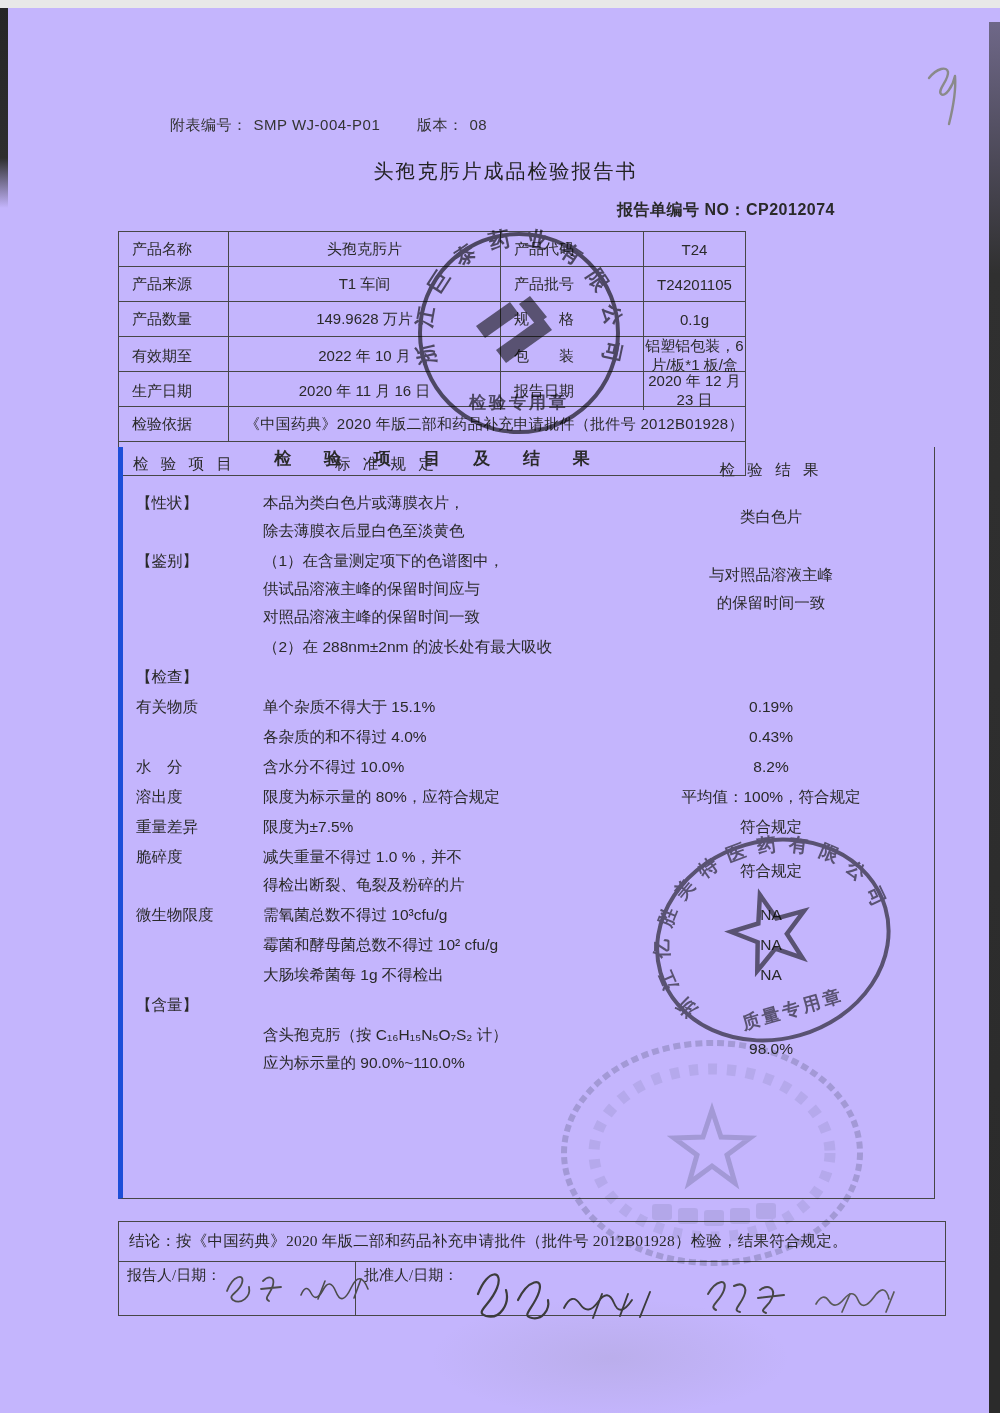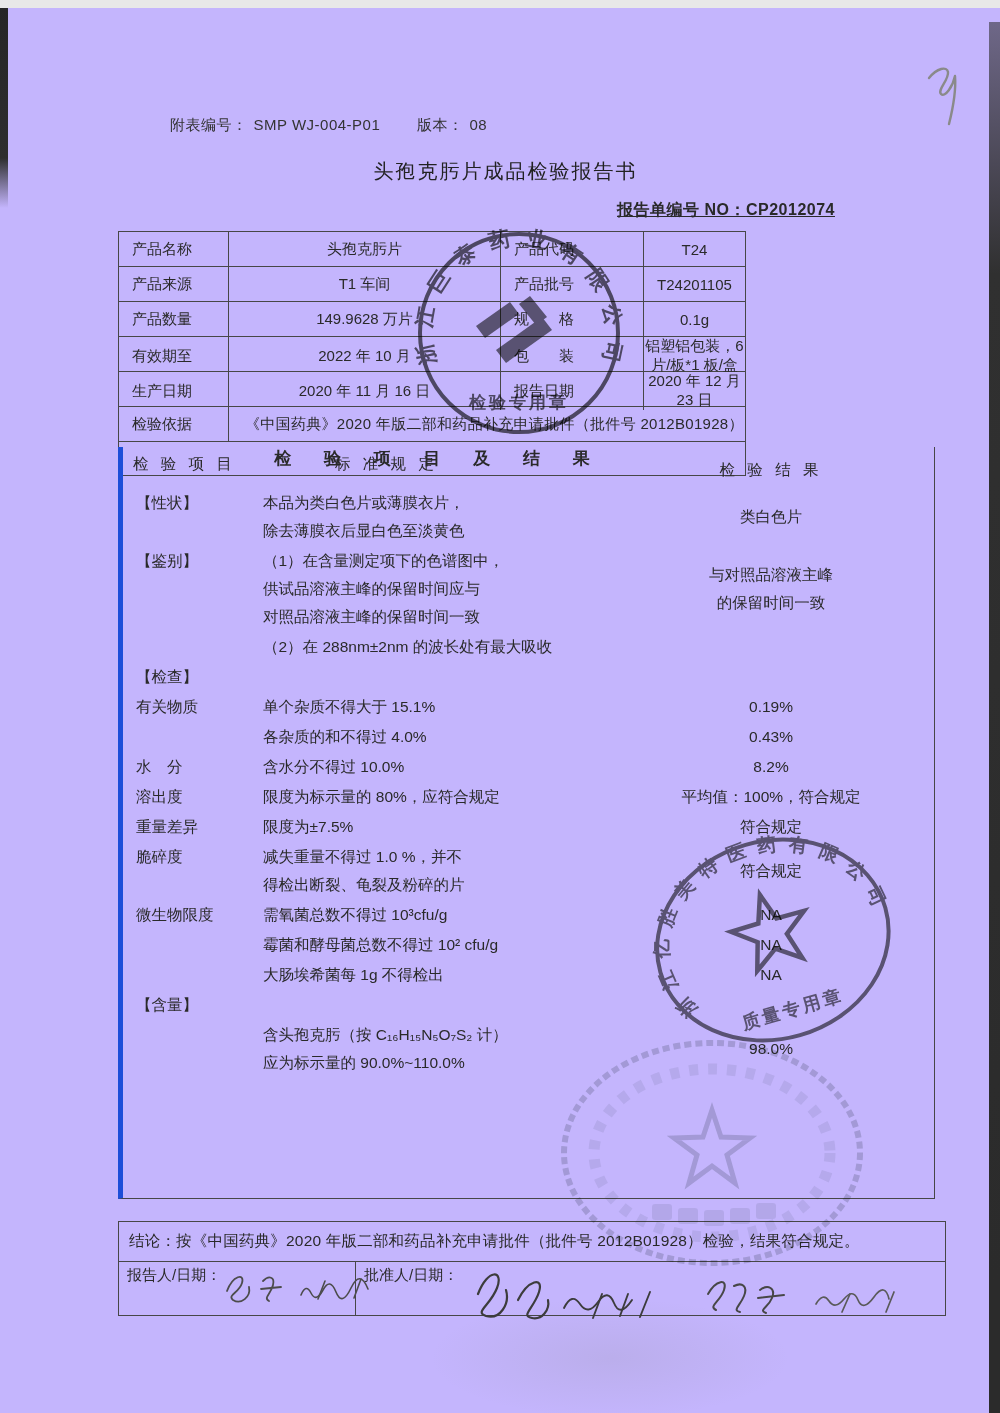--- a/index.html
+++ b/index.html
@@ -15,21 +15,21 @@
   .edge-right{position:absolute;right:0;top:14px;width:11px;height:1399px;
     background:linear-gradient(rgba(40,40,40,.55),#303030 18%,#2b2b2b 90%);}
   .smudge{position:absolute;left:430px;top:1290px;width:360px;height:120px;
     background:radial-gradient(closest-side,rgba(130,130,130,.14),rgba(130,130,130,0));}
 
   
   .meta-line{position:absolute;left:170px;top:108px;font-size:15px;letter-spacing:.5px;color:#333;}
   .meta-line span{margin-right:6px;}
   .doc-title{position:absolute;left:118px;top:150px;width:775px;text-align:center;
     font-size:20px;font-weight:400;letter-spacing:2px;color:#222;}
-  .report-no{position:absolute;left:617px;top:192px;font-size:16px;font-weight:700;letter-spacing:.5px;text-decoration:underline;}
+  .report-no{position:absolute;left:617px;top:192px;font-size:16px;font-weight:700;letter-spacing:.5px;}
 
   
   .info-table{position:absolute;left:118px;top:223px;width:628px;border:1px solid #474747;box-sizing:border-box;}
   .info-row{display:grid;grid-template-columns:110px 272px 143px 1fr;height:34px;border-bottom:1px solid #474747;}
   .info-row > div{border-right:1px solid #474747;display:flex;align-items:center;font-size:15px;box-sizing:border-box;}
   .info-row > div:last-child{border-right:none;}
   .cell-label{padding-left:13px;}
   .cell-value{justify-content:center;text-align:center;}
   .basis-row{display:grid;grid-template-columns:110px 1fr;height:34px;border-bottom:1px solid #474747;}
   .basis-row > div{display:flex;align-items:center;font-size:15px;box-sizing:border-box;}
@@ -48,21 +48,21 @@
   .res-heads .h-res{flex:1;text-align:center;letter-spacing:4px;padding-top:6px;}
   .res-item{display:flex;margin-bottom:2px;}
   .col-item{width:140px;padding-left:13px;box-sizing:border-box;font-size:15.5px;line-height:28px;white-space:pre;}
   .col-std{width:345px;box-sizing:border-box;font-size:15.5px;}
   .col-std .res-line{line-height:28px;}
   .col-res{flex:1;display:flex;flex-direction:column;justify-content:center;align-items:center;
     text-align:center;font-size:15.5px;}
   .col-res .res-line{line-height:28px;}
 
   
-  .bottom-table{position:absolute;left:118px;top:1213px;width:828px;border:1px solid #474747;box-sizing:border-box;}
+  .bottom-table{position:absolute;left:118px;top:1213px;width:828px;border:1px solid #474747;box-sizing:border-box;font-family:Liberation Serif, serif;}
   .conclusion-row{height:39px;display:flex;align-items:center;padding-left:10px;
     font-size:15.5px;border-bottom:1px solid #474747;letter-spacing:.2px;}
   .sign-row{display:grid;grid-template-columns:237px 255px 1fr;height:53px;}
   .sign-cell{border-right:1px solid #474747;font-size:15px;padding:4px 0 0 8px;box-sizing:border-box;position:relative;}
   .sign-cell:last-child{border-right:none;}
 
   
   .stamp{position:absolute;mix-blend-mode:multiply;pointer-events:none;}
   .stamp-inspection{left:412px;top:218px;width:215px;height:215px;color:#414141;opacity:.82;}
   .stamp-quality{left:648px;top:820px;width:250px;height:225px;color:#5f5f5f;opacity:.88;transform:rotate(-16deg);}

